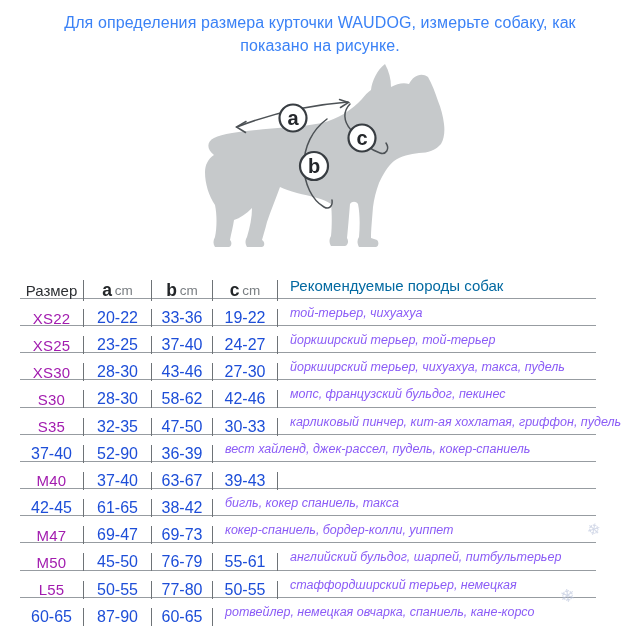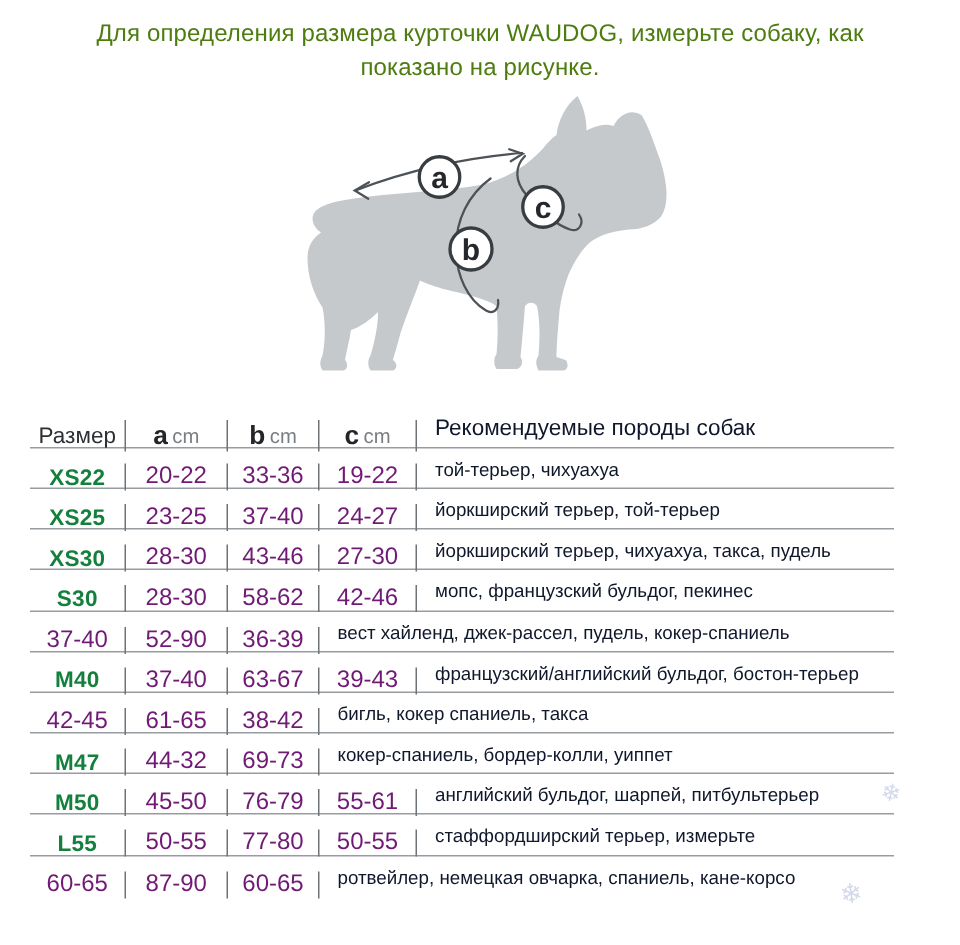--- a/index.html
+++ b/index.html
@@ -2,21 +2,21 @@
 <html><head>
 <meta charset="utf-8">
 <style>
   html,body{margin:0;padding:0;background:#ffffff;}
   .screen{
     position:relative;width:640px;height:630px;background:#ffffff;overflow:hidden;
     font-family:"Liberation Sans","DejaVu Sans",sans-serif;
   }
   .title{
     position:absolute;top:11px;left:0;right:0;text-align:center;
-    font-size:16px;line-height:23px;color:#4d7c0f;font-weight:500;letter-spacing:.1px;
+    font-size:16px;line-height:23px;color:#3b82f6;font-weight:500;letter-spacing:.1px;
   }
   .diagram{position:absolute;left:0;top:50px;width:640px;height:220px;}
   .dog{fill:#c6c9cb;}
   .meas{fill:none;stroke:#4d5256;stroke-width:1.5;stroke-linecap:round;}
   .badge{fill:#ffffff;stroke:#383d42;stroke-width:2.2;}
   .badge-letter{font-family:"Liberation Sans","DejaVu Sans",sans-serif;font-weight:bold;font-size:20px;fill:#24272b;text-anchor:middle;}
   .table{position:absolute;left:20px;top:270px;width:576px;}
   .tr{
     display:grid;grid-template-columns:64px 68px 61px 65px 318px;
     height:27.17px;box-sizing:border-box;border-top:1px solid #979ca1;
@@ -24,24 +24,24 @@
   .tr.thead{height:28px;border-top:none;}
   .td{
     display:flex;align-items:center;justify-content:center;
     box-sizing:border-box;overflow:visible;
   }
   .td.c1,.td.c2,.td.c3,.td.c4{border-right:1px solid #6e7377;margin-top:10px;}
   .td.breeds,.td.th-breeds{justify-content:flex-start;padding-left:12px;}
   .th-size{font-size:15px;color:#2c2f33;}
   .th-meas{font-size:13.5px;color:#797e82;}
   .th-meas b{font-size:17.5px;color:#232629;margin-right:3px;}
-  .th-breeds{font-size:15px;color:#0f172a;}
-  .td.size{font-weight:bold;font-size:15px;color:#15803d;letter-spacing:.2px;}
-  .td.num{font-size:16px;color:#701a75;}
-  .td.breeds{font-size:12.5px;color:#0f172a;white-space:nowrap;}
+  .th-breeds{font-size:15px;color:#0369a1;}
+  .td.size{font-weight:normal;font-size:15px;color:#a21caf;letter-spacing:.2px;}
+  .td.num{font-size:16px;color:#1d4ed8;}
+  .td.breeds{font-size:12.5px;color:#8b5cf6;white-space:nowrap;font-style:italic;}
   .snow{position:absolute;color:#b7c1da;opacity:.6;font-size:16px;line-height:16px;}
   .snow.s1{left:587px;top:522px;transform:rotate(12deg);}
   .snow.s2{left:560px;top:588px;transform:rotate(-8deg);font-size:18px;}
 </style>
 </head>
 <body>
 
 <div class="screen">
 
   <div class="title">
@@ -163,57 +163,63 @@
           <div class="td breeds">йоркширский терьер, чихуахуа, такса, пудель</div>
         </div>
         <div class="tr">
           <div class="td c1 size">S30</div>
           <div class="td c2 num">28-30</div>
           <div class="td c3 num">58-62</div>
           <div class="td c4 num">42-46</div>
           <div class="td breeds">мопс, французский бульдог, пекинес</div>
         </div>
         <div class="tr">
+          <div class="td c1 size">S35</div>
+          <div class="td c2 num">32-35</div>
+          <div class="td c3 num">47-50</div>
+          <div class="td c4 num">30-33</div>
+          <div class="td breeds">карликовый пинчер, кит-ая хохлатая, гриффон, пудель</div>
+        </div>
+        <div class="tr">
           <div class="td c2 num">37-40</div>
           <div class="td c3 num">52-90</div>
           <div class="td c4 num">36-39</div>
           <div class="td breeds">вест хайленд, джек-рассел, пудель, кокер-спаниель</div>
         </div>
         <div class="tr">
           <div class="td c1 size">M40</div>
           <div class="td c2 num">37-40</div>
           <div class="td c3 num">63-67</div>
           <div class="td c4 num">39-43</div>
-          <div class="td breeds">французский/английский бульдог, бостон-терьер</div>
         </div>
         <div class="tr">
           <div class="td c2 num">42-45</div>
           <div class="td c3 num">61-65</div>
           <div class="td c4 num">38-42</div>
           <div class="td breeds">бигль, кокер спаниель, такса</div>
         </div>
         <div class="tr">
           <div class="td c1 size">M47</div>
-          <div class="td c2 num">44-32</div>
+          <div class="td c2 num">69-47</div>
           <div class="td c3 num">69-73</div>
           <div class="td breeds">кокер-спаниель, бордер-колли, уиппет</div>
         </div>
         <div class="tr">
           <div class="td c1 size">M50</div>
           <div class="td c2 num">45-50</div>
           <div class="td c3 num">76-79</div>
           <div class="td c4 num">55-61</div>
           <div class="td breeds">английский бульдог, шарпей, питбультерьер</div>
         </div>
         <div class="tr">
           <div class="td c1 size">L55</div>
           <div class="td c2 num">50-55</div>
           <div class="td c3 num">77-80</div>
           <div class="td c4 num">50-55</div>
-          <div class="td breeds">стаффордширский терьер, измерьте</div>
+          <div class="td breeds">стаффордширский терьер, немецкая</div>
         </div>
         <div class="tr">
           <div class="td c2 num">60-65</div>
           <div class="td c3 num">87-90</div>
           <div class="td c4 num">60-65</div>
           <div class="td breeds">ротвейлер, немецкая овчарка, спаниель, кане-корсо</div>
         </div>
       </div>
   </div>
 

